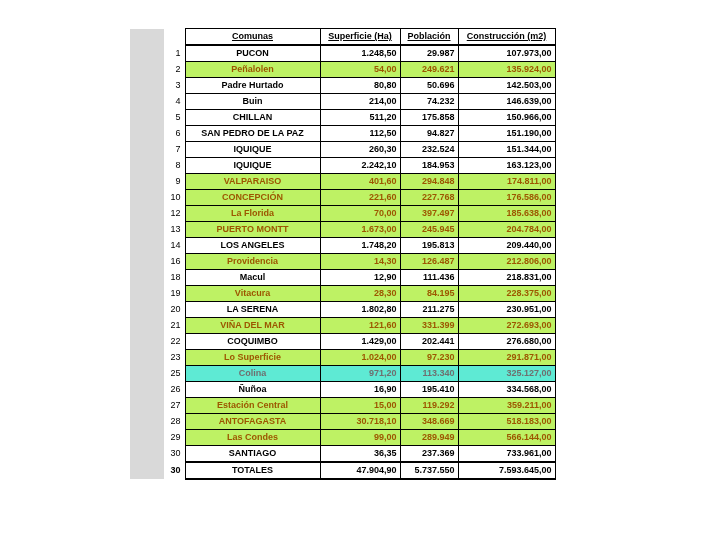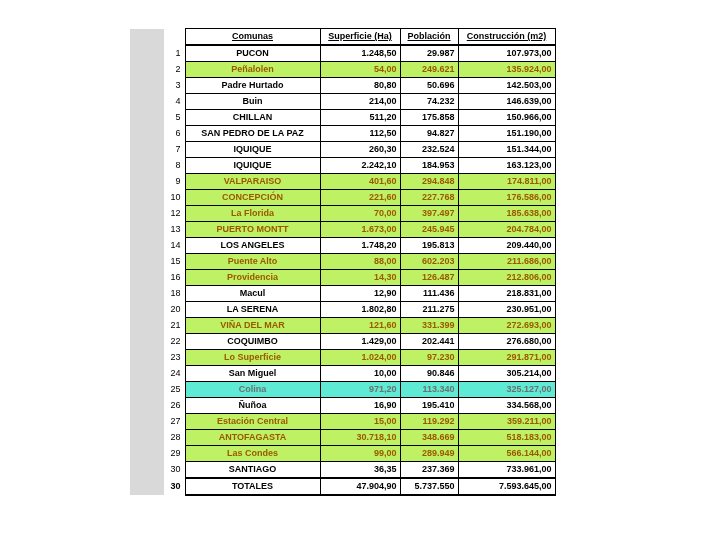--- a/index.html
+++ b/index.html
@@ -185,42 +185,42 @@
         <tr>
           <td class="filler"></td>
           <td class="rownum">14</td>
           <td class="data name">LOS ANGELES</td>
           <td class="data v-sup">1.748,20</td>
           <td class="data v-pob">195.813</td>
           <td class="data v-con">209.440,00</td>
         </tr>
         <tr class="yellow">
           <td class="filler"></td>
-          <td class="rownum">15</td>
-          <td class="data name">Puente Alto</td>
-          <td class="data v-sup">88,00</td>
-          <td class="data v-pob">602.203</td>
-          <td class="data v-con">211.686,00</td>
-        </tr>
-        <tr class="yellow">
-          <td class="filler"></td>
           <td class="rownum">16</td>
           <td class="data name">Providencia</td>
           <td class="data v-sup">14,30</td>
           <td class="data v-pob">126.487</td>
           <td class="data v-con">212.806,00</td>
         </tr>
         <tr>
           <td class="filler"></td>
           <td class="rownum">18</td>
           <td class="data name">Macul</td>
           <td class="data v-sup">12,90</td>
           <td class="data v-pob">111.436</td>
           <td class="data v-con">218.831,00</td>
         </tr>
+        <tr class="yellow">
+          <td class="filler"></td>
+          <td class="rownum">19</td>
+          <td class="data name">Vitacura</td>
+          <td class="data v-sup">28,30</td>
+          <td class="data v-pob">84.195</td>
+          <td class="data v-con">228.375,00</td>
+        </tr>
         <tr>
           <td class="filler"></td>
           <td class="rownum">20</td>
           <td class="data name">LA SERENA</td>
           <td class="data v-sup">1.802,80</td>
           <td class="data v-pob">211.275</td>
           <td class="data v-con">230.951,00</td>
         </tr>
         <tr class="yellow">
           <td class="filler"></td>
@@ -239,28 +239,20 @@
           <td class="data v-con">276.680,00</td>
         </tr>
         <tr class="yellow">
           <td class="filler"></td>
           <td class="rownum">23</td>
           <td class="data name">Lo Superficie</td>
           <td class="data v-sup">1.024,00</td>
           <td class="data v-pob">97.230</td>
           <td class="data v-con">291.871,00</td>
         </tr>
-        <tr>
-          <td class="filler"></td>
-          <td class="rownum">24</td>
-          <td class="data name">San Miguel</td>
-          <td class="data v-sup">10,00</td>
-          <td class="data v-pob">90.846</td>
-          <td class="data v-con">305.214,00</td>
-        </tr>
         <tr class="gray">
           <td class="filler"></td>
           <td class="rownum">25</td>
           <td class="data name">Colina</td>
           <td class="data v-sup">971,20</td>
           <td class="data v-pob">113.340</td>
           <td class="data v-con">325.127,00</td>
         </tr>
         <tr>
           <td class="filler"></td>

